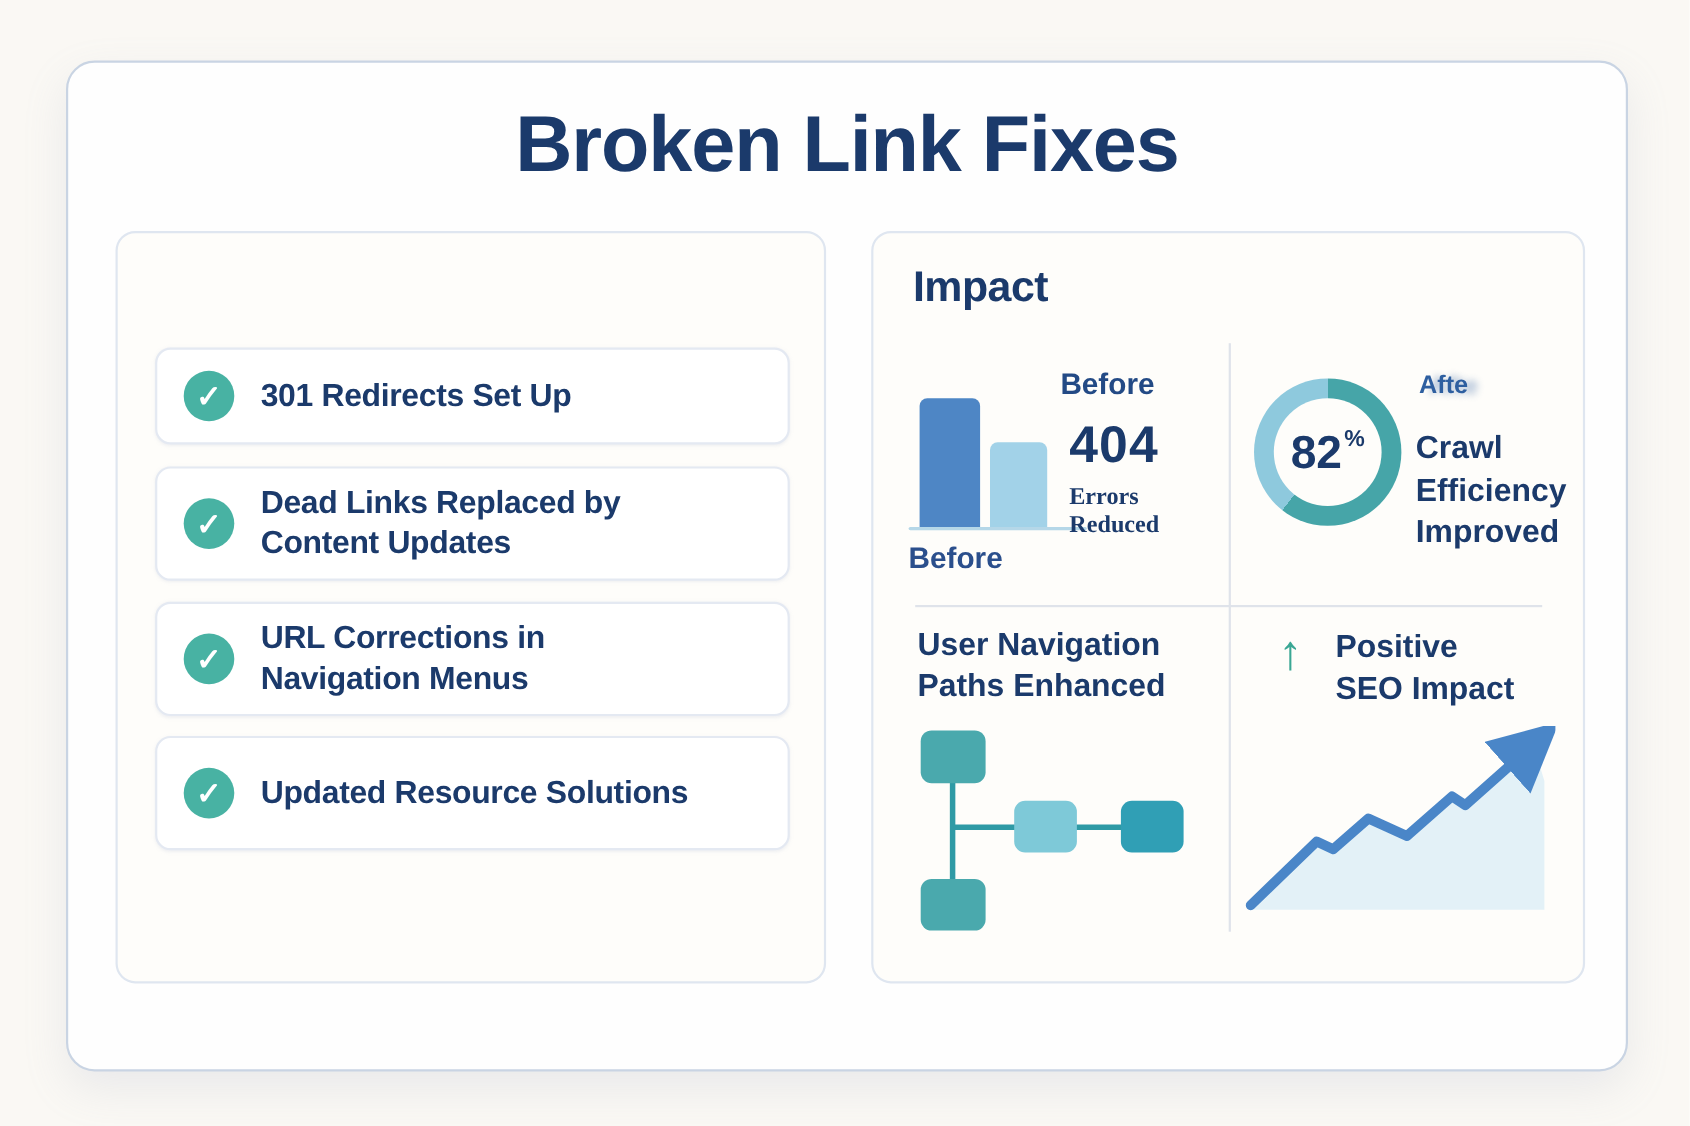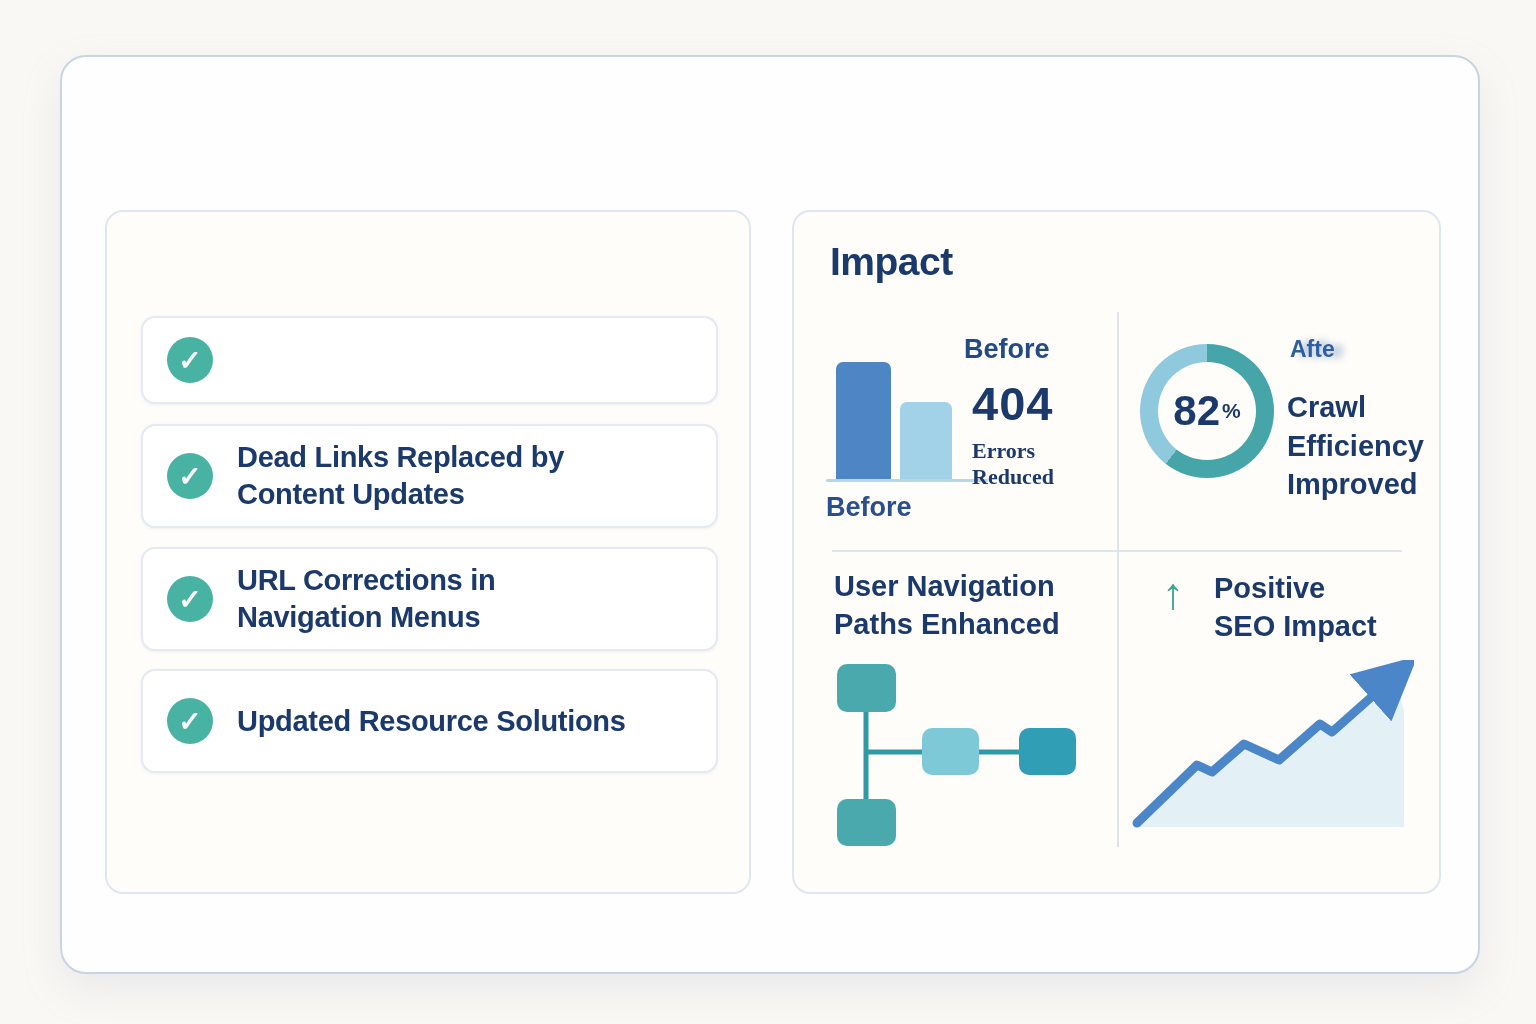--- a/index.html
+++ b/index.html
@@ -80,21 +80,21 @@
   .stat-number{position:absolute;left:178px;top:164px;font-size:47px;font-weight:bold;color:var(--navy,#1b3a6b);letter-spacing:1px;}
   .stat-caption{position:absolute;left:178px;top:226px;width:145px;font-size:22px;font-weight:bold;line-height:1.18;color:var(--navy,#1b3a6b);font-family:Liberation Serif, serif;}
   
   .donut{
     position:absolute;left:346px;top:132px;width:134px;height:134px;border-radius:50%;
     display:flex;align-items:center;justify-content:center;
   }
   .donut::after{
     content:"";position:absolute;inset:18px;border-radius:50%;background:#fefdfa;
   }
-  .donut-text{position:relative;z-index:1;display:flex;align-items:center;}
+  .donut-text{position:relative;z-index:1;display:flex;align-items:flex-start;}
   .donut-percent{font-size:42px;font-weight:bold;color:var(--navy,#1b3a6b);}
   .donut-sign{font-size:21px;font-weight:bold;color:var(--navy,#1b3a6b);margin-left:2px;}
   .after-label{
     position:absolute;left:496px;top:124px;font-size:23px;font-weight:bold;color:#2e5fa0;
     text-shadow:9px 1px 7px rgba(46,95,160,.45);
   }
   .crawl-caption{position:absolute;left:493px;top:176px;width:175px;font-size:29px;font-weight:bold;line-height:1.33;color:var(--navy,#1b3a6b);}
   
   .nav-caption{position:absolute;left:40px;top:356px;width:255px;font-size:29px;font-weight:bold;line-height:1.3;color:var(--navy,#1b3a6b);}
   .flow-svg{position:absolute;left:40px;top:448px;}
@@ -107,25 +107,27 @@
   .seo-caption{position:absolute;left:420px;top:358px;width:178px;font-size:29px;font-weight:bold;line-height:1.3;color:var(--navy,#1b3a6b);}
   .trend-svg{position:absolute;left:338px;top:448px;}
   #trend-fill{fill:var(--trend-fill,#e3f1f7);}
   #trend-line{fill:none;stroke:var(--trend-blue,#4a86c8);stroke-width:9;stroke-linejoin:round;stroke-linecap:round;}
 </style>
 </head>
 <body>
 
 <div class="card">
 
+  <h1 class="page-title">Broken Link Fixes</h1>
 
   <section class="panel panel-left">
 
     <div class="check-item">
       <span class="check-circle">✓</span>
+      <span class="check-label">301 Redirects Set Up</span>
     </div>
     <div class="check-item">
       <span class="check-circle">✓</span>
       <span class="check-label">Dead Links Replaced by Content Updates</span>
     </div>
     <div class="check-item">
       <span class="check-circle">✓</span>
       <span class="check-label">URL Corrections in Navigation Menus</span>
     </div>
     <div class="check-item">

